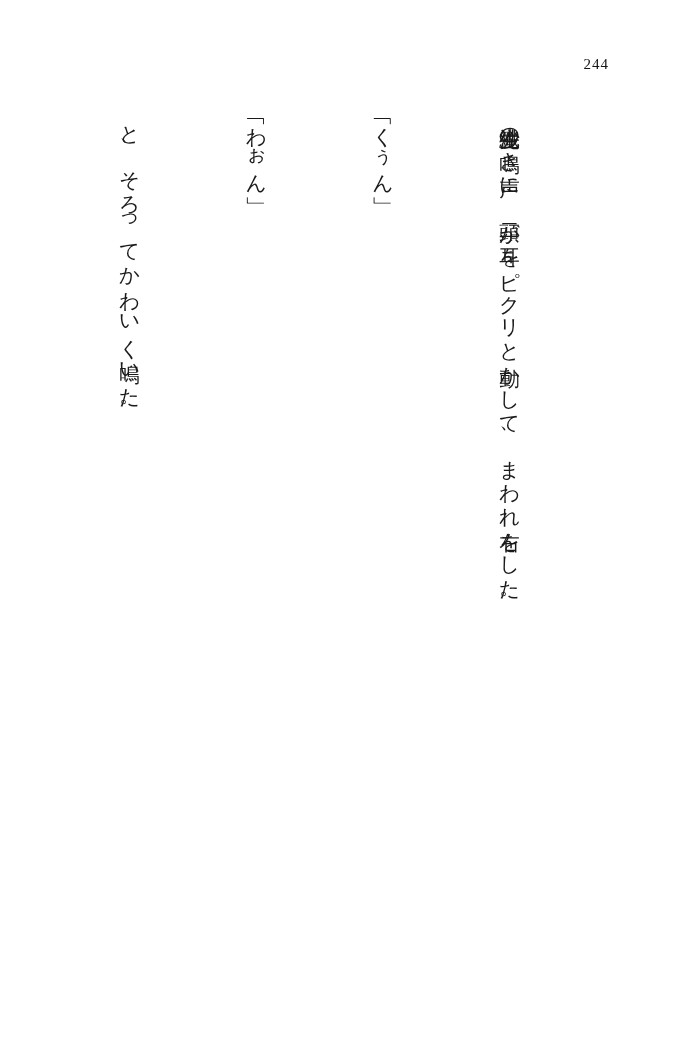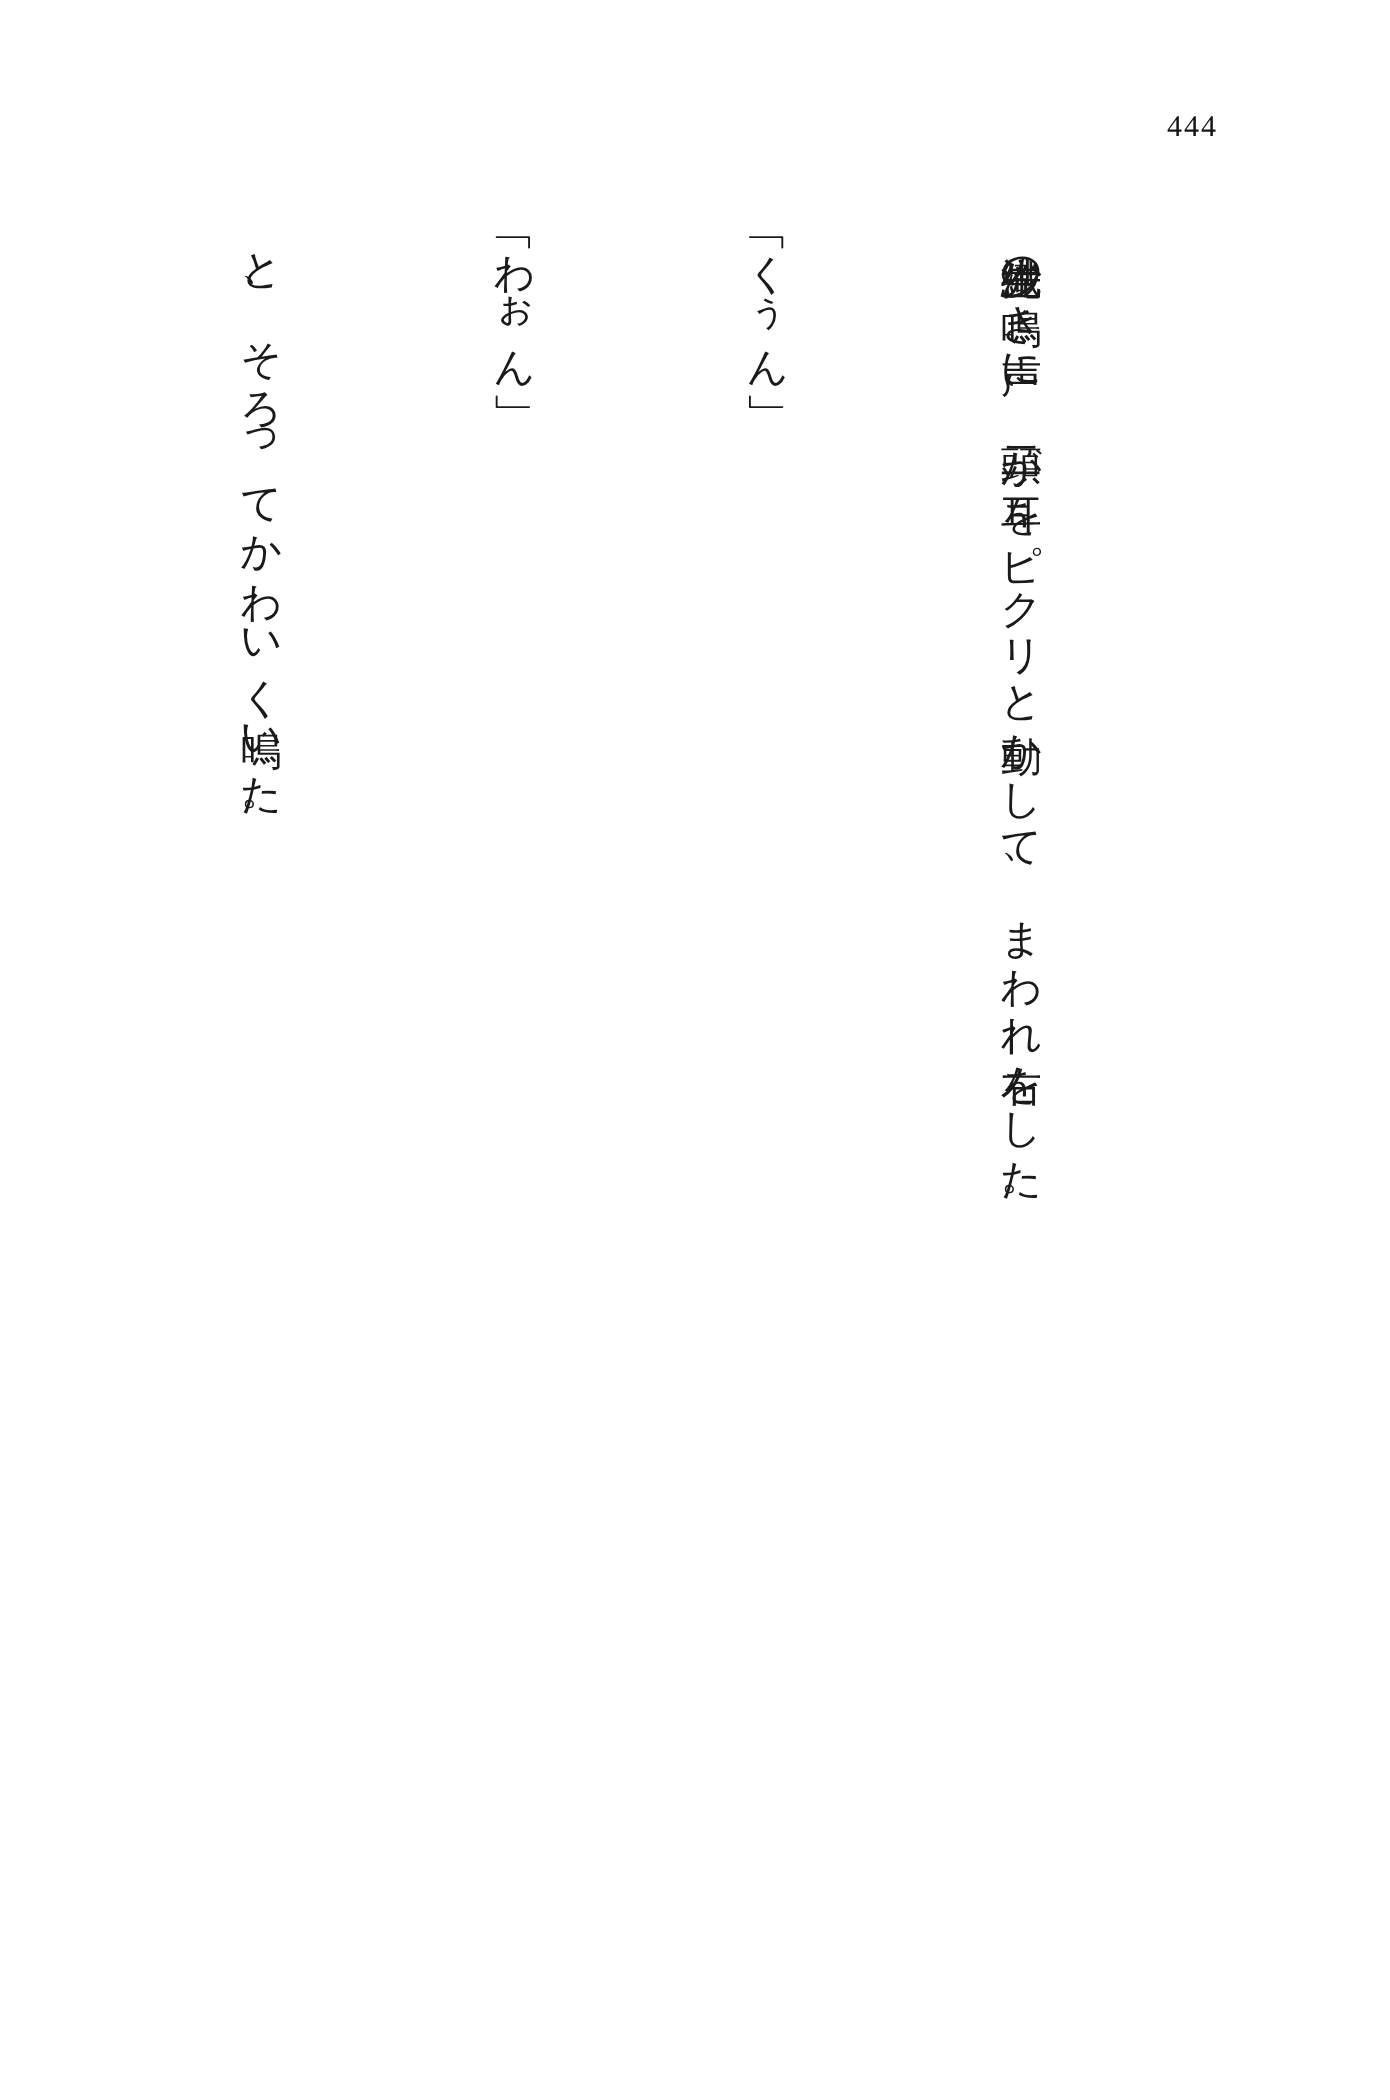--- a/index.html
+++ b/index.html
@@ -55,21 +55,21 @@
   
   #body-text .para + .para {
     margin-right: 0;
   }
 </style>
 </head>
 <body>
 
 <div id="page">
 
-  <div id="page-number">444</div>
+  <div id="page-number">244</div>
 
   <div id="body-text">
     <span class="para">沙織先生の鳴き声に、二頭が耳をピクリと動かして、まわれ右をした。</span>
     <span class="para">「くぅん」</span>
     <span class="para">「わぉん」</span>
     <span class="para">と、そろってかわいく鳴いた。</span>
     
     
     
     

